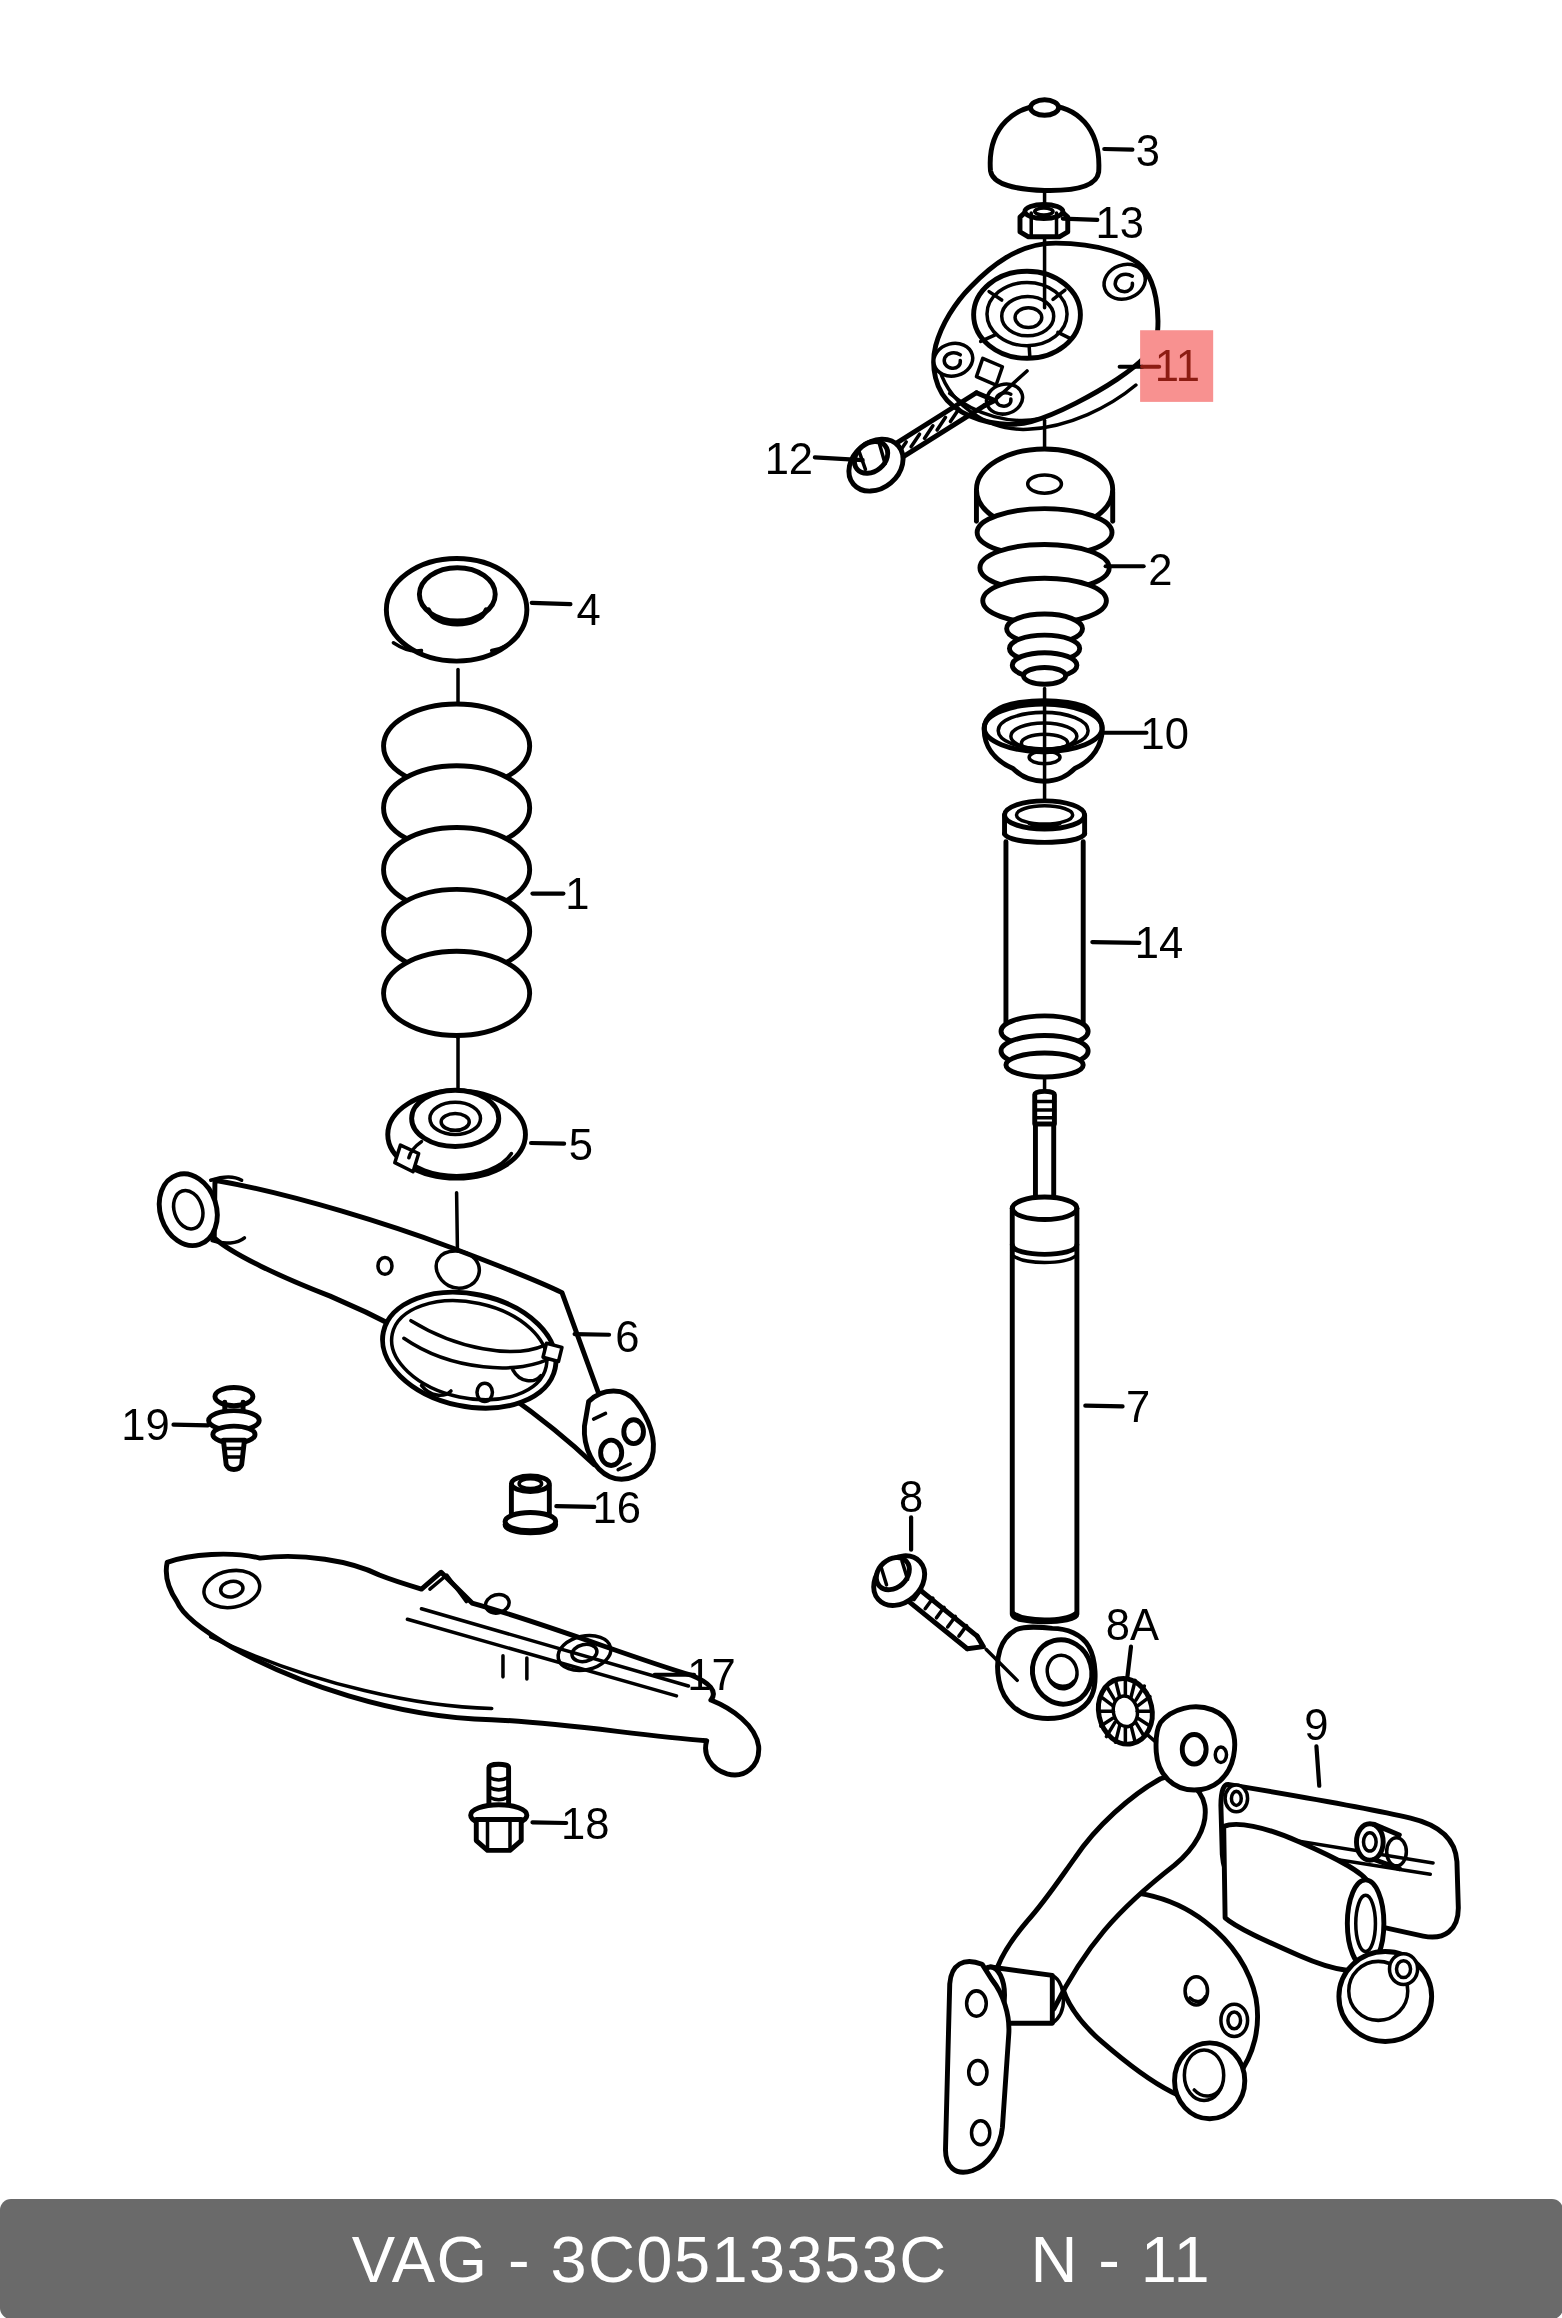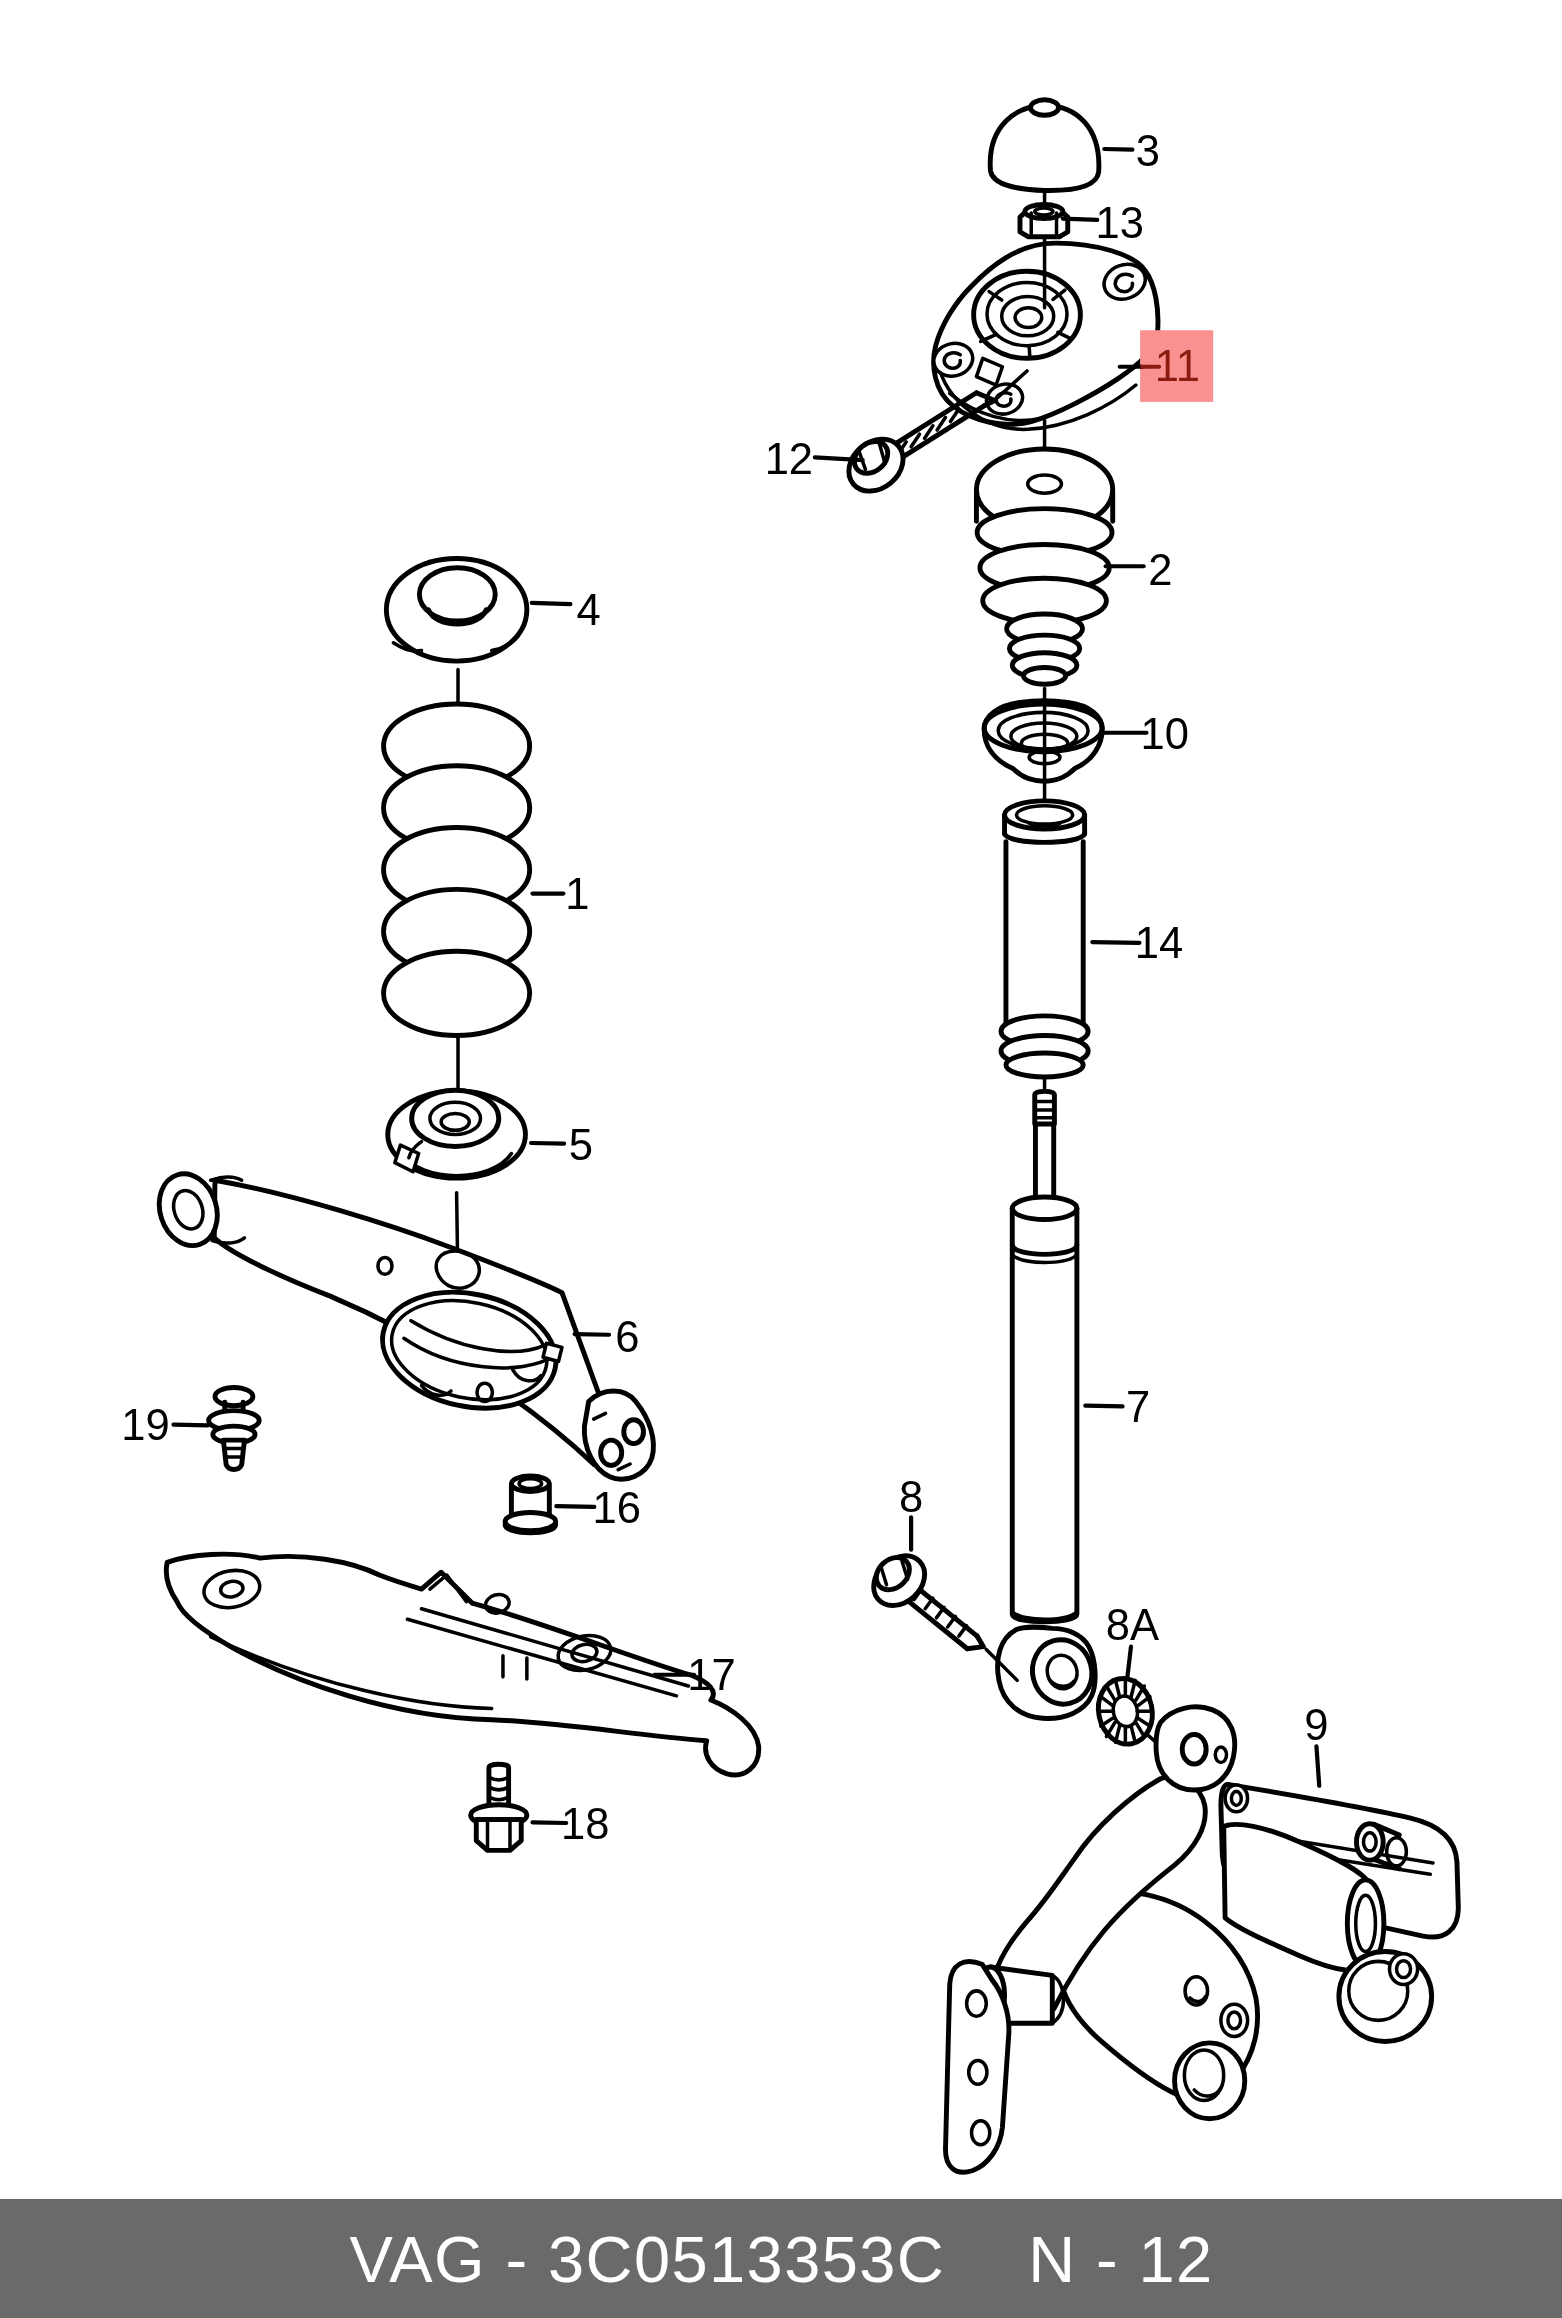--- a/index.html
+++ b/index.html
@@ -12,21 +12,21 @@
   .thinf{fill:#fff;stroke:var(--line,#000);stroke-width:5;stroke-linecap:round;stroke-linejoin:round;}
   .leader{fill:none;stroke:var(--line,#000);stroke-width:6;stroke-linecap:round;}
   .lbl{font-family:"Liberation Sans",sans-serif;font-size:62px;fill:var(--line,#000);
        text-anchor:middle;dominant-baseline:central;}
   .lbl-red{fill:var(--highlight_text,#8c1c12);}
   .hl{fill:var(--highlight_bg,#f89190);}
   .red-leader{stroke:var(--highlight_text,#8c1c12);}
   .footer{position:absolute;left:0;top:2199px;width:1563px;height:120px;
           background:var(--footer_bg,#6a6a6a);color:var(--footer_text,#fff);
           display:flex;align-items:center;justify-content:center;gap:83px;
-          font-size:65px;letter-spacing:1.4px;}
+          font-size:65px;letter-spacing:1.4px;border-radius:11px;}
 </style>
 </head>
 <body>
 
 <div class="canvas">
 <svg width="1563" height="2319" viewBox="0 0 2225 3301">
 
   <g>
     <path class="lnf" d="M1410,243 C1405,178 1448,150 1488,150 C1532,150 1568,182 1564,245 C1561,266 1530,272 1487,271 C1446,270 1413,262 1410,243 Z"></path>
     <ellipse class="lnf" cx="1487" cy="153" rx="20" ry="11"></ellipse>
@@ -357,16 +357,16 @@
   <text class="lbl" x="1594" y="317">13</text>
   <text class="lbl" x="1650" y="1343">14</text>
   <text class="lbl" x="878" y="2147">16</text>
   <text class="lbl" x="1013" y="2385">17</text>
   <text class="lbl" x="833" y="2596">18</text>
   <text class="lbl" x="207" y="2029">19</text>
 </svg>
 
   <div class="footer">
     <span>VAG - 3C0513353C</span>
-    <span>N - 12</span>
+    <span>N - 11</span>
   </div>
 </div>
 
 
 </body></html>

